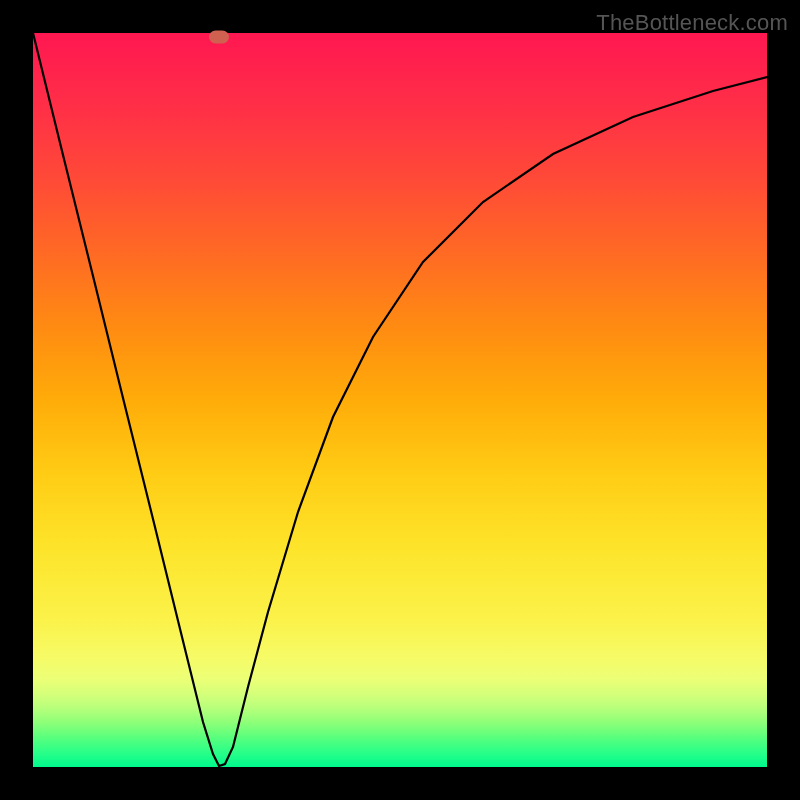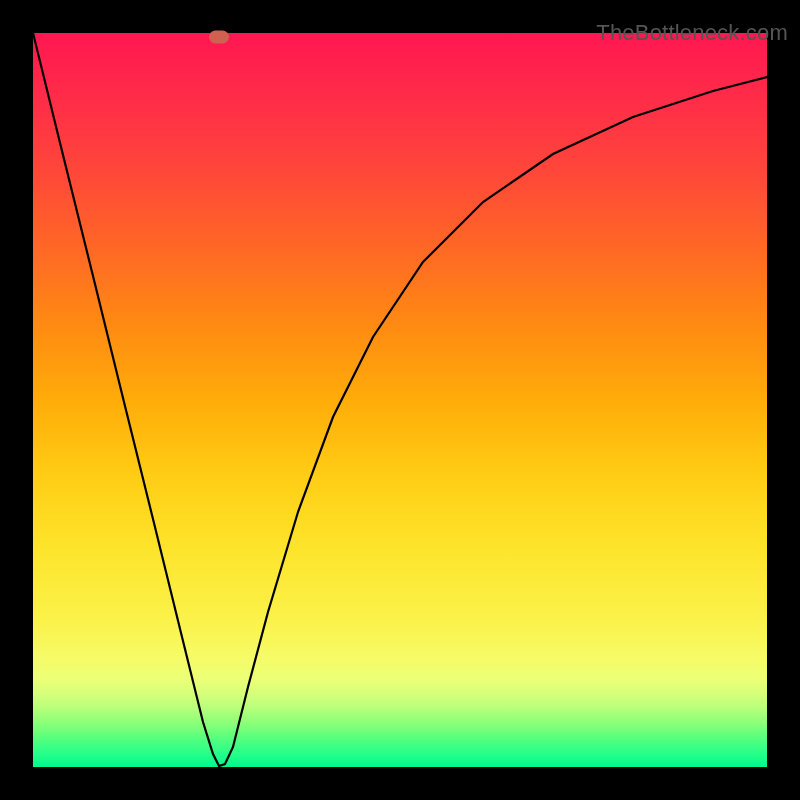--- a/index.html
+++ b/index.html
@@ -52,21 +52,21 @@
   .marker {
     position: absolute;
     width: 20px;
     height: 13px;
     border-radius: 7px;
     background: #d06050;
     transform: translate(-50%, -50%);
   }
   .watermark {
     position: absolute;
-    top: 20px;
+    top: 10px;
     right: 12px;
     color: #555555;
     font-family: Arial, Helvetica, sans-serif;
     font-size: 22px;
     letter-spacing: 0.2px;
     user-select: none;
   }
 </style>
 </head>
 <body>

